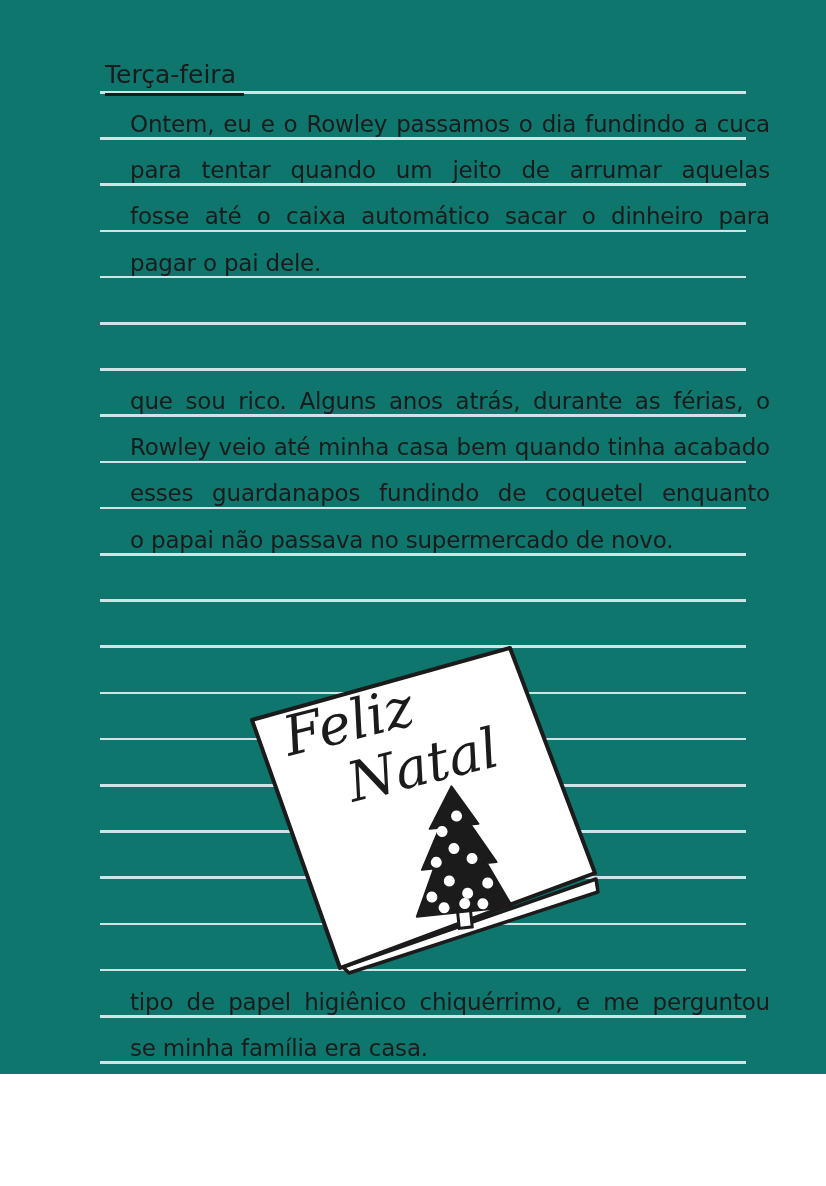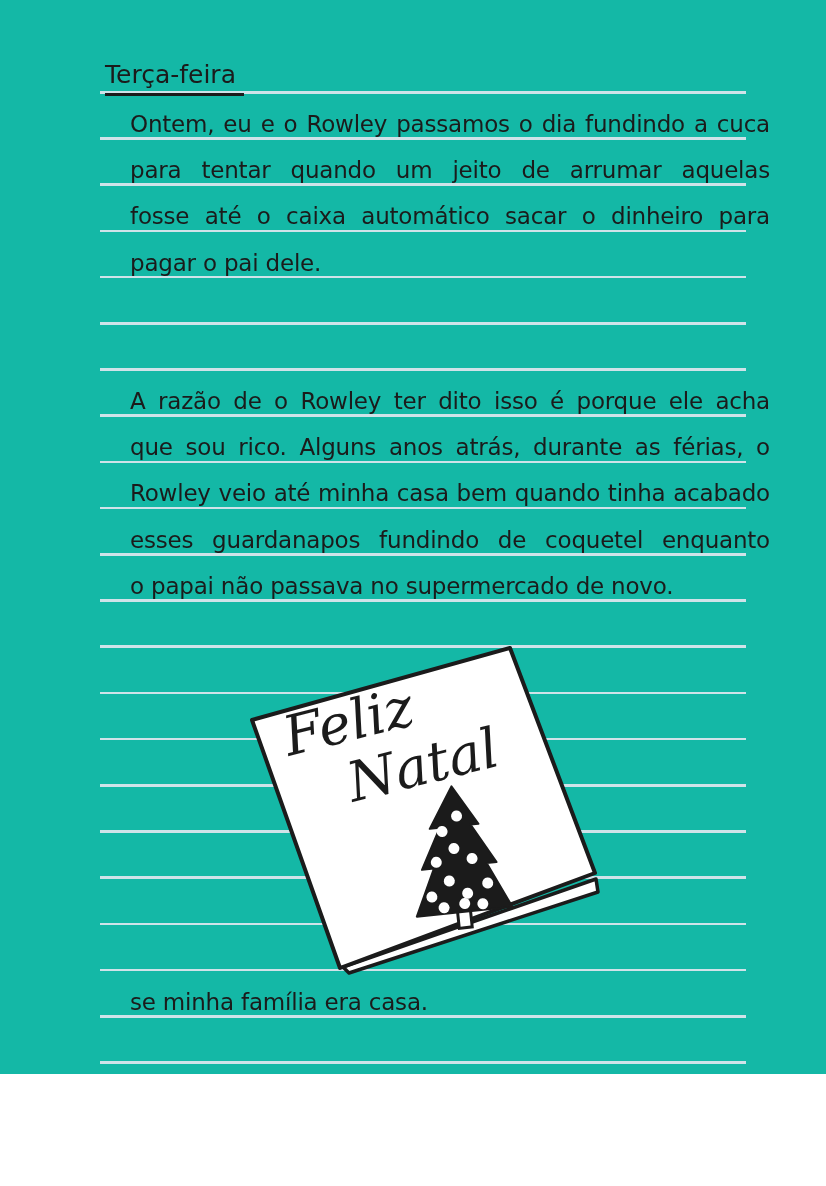--- a/index.html
+++ b/index.html
@@ -1,19 +1,19 @@
 <!DOCTYPE html>
 <html><head>
 <meta charset="utf-8">
 <style>
   html,body{margin:0;padding:0;background:#ffffff;}
   .page{
     position:relative;
     width:826px;height:1074px;
-    background:#14b8a6;
+    background:#0f766e;
     font-family:"DejaVu Sans", sans-serif;
     color:#1b1b1b;
     overflow:hidden;
   }
   
   .rules{
     position:absolute;left:100px;top:91px;width:646px;height:1020px;
     background:repeating-linear-gradient(
       to bottom,
       #cfe3e9 0px,#cfe3e9 2.5px,
@@ -53,21 +53,20 @@
   <div class="heading">Terça-feira</div>
 
   <div class="para p1">
     <div class="hl">Ontem, eu e o Rowley passamos o dia fundindo a cuca</div>
     <div class="hl">para tentar quando um jeito de arrumar aquelas</div>
     <div class="hl">fosse até o caixa automático sacar o dinheiro para</div>
     <div class="hl end">pagar o pai dele.</div>
   </div>
 
   <div class="para p2">
-    <div class="hl">A razão de o Rowley ter dito isso é porque ele acha</div>
     <div class="hl">que sou rico. Alguns anos atrás, durante as férias, o</div>
     <div class="hl">Rowley veio até minha casa bem quando tinha acabado</div>
     <div class="hl">esses guardanapos fundindo de coquetel enquanto</div>
     <div class="hl end">o papai não passava no supermercado de novo.</div>
   </div>
 
   <svg class="card-svg" width="420" height="340" viewBox="0 0 420 340">
 
     <polygon points="118,329 371,241 373,254 124,335" fill="#ffffff" stroke="#1b1b1b" stroke-width="3.5" stroke-linejoin="round"></polygon>
 
@@ -90,18 +89,19 @@
         <circle cx="53" cy="108" r="5.5"></circle>
         <circle cx="74" cy="100" r="5.5"></circle>
         <circle cx="28" cy="120" r="5.5"></circle>
         <circle cx="49" cy="118" r="5.5"></circle>
         <circle cx="67" cy="120" r="5.5"></circle>
       </g>
     </g>
   </svg>
 
   <div class="para p3">
+    <div class="hl">tipo de papel higiênico chiquérrimo, e me perguntou</div>
     <div class="hl end">se minha família era casa.</div>
   </div>
 
   <div class="pagenum">90</div>
 
 </div>
 
 </body></html>

